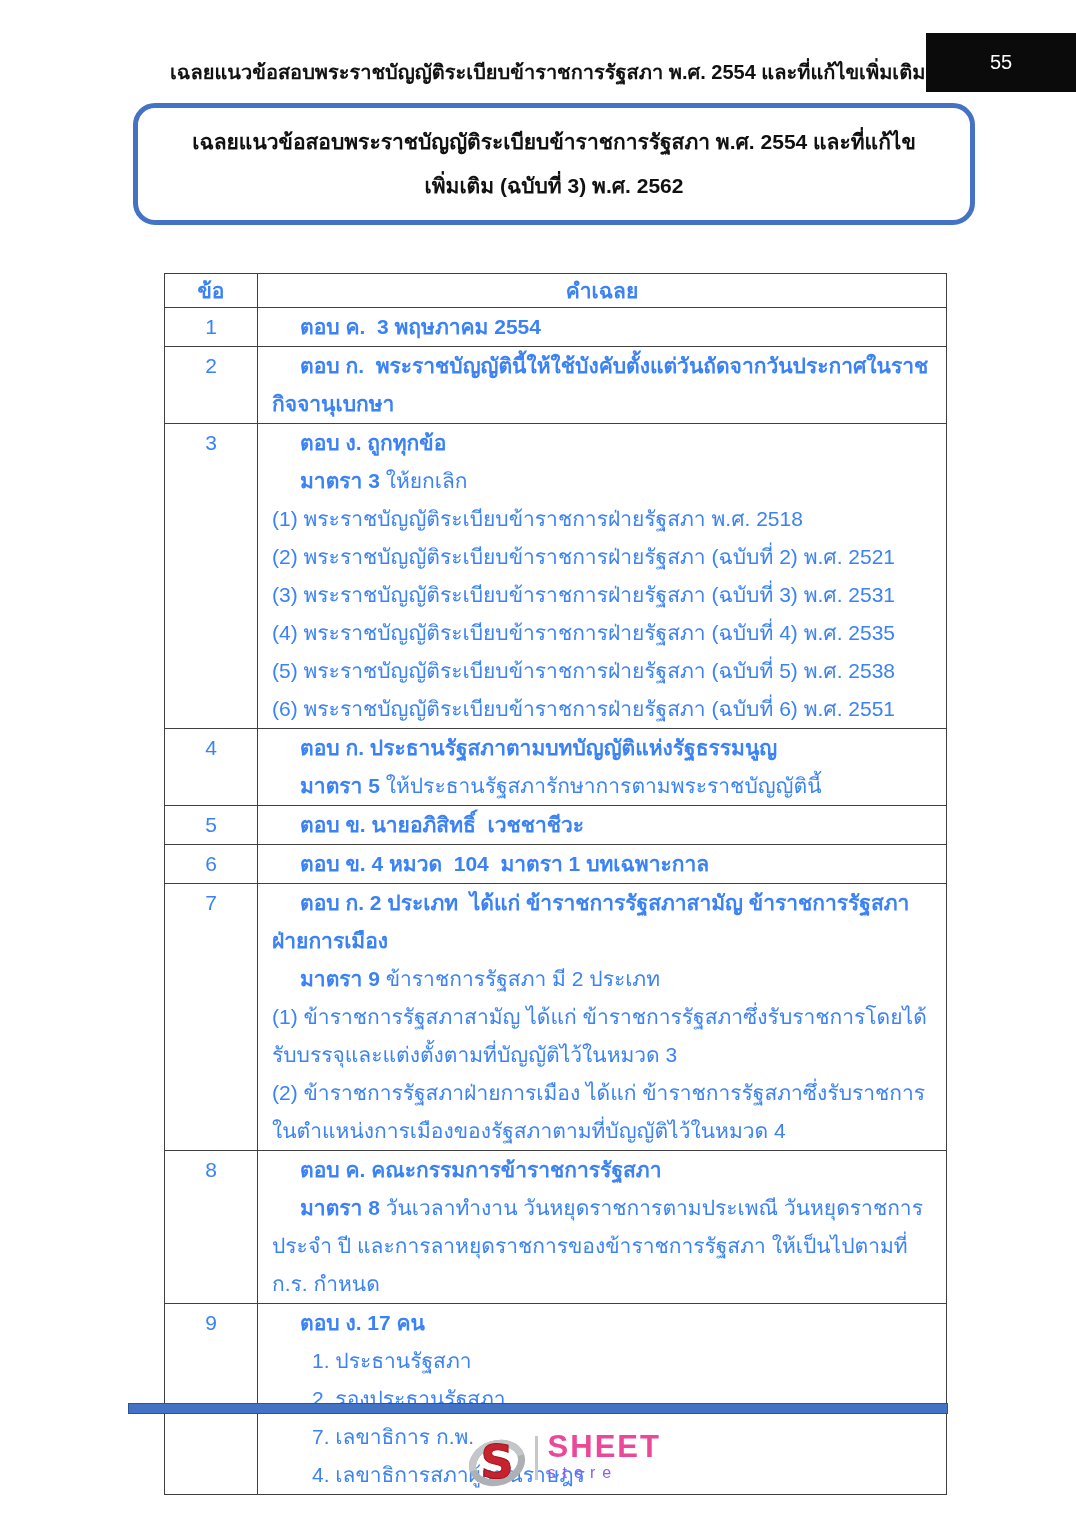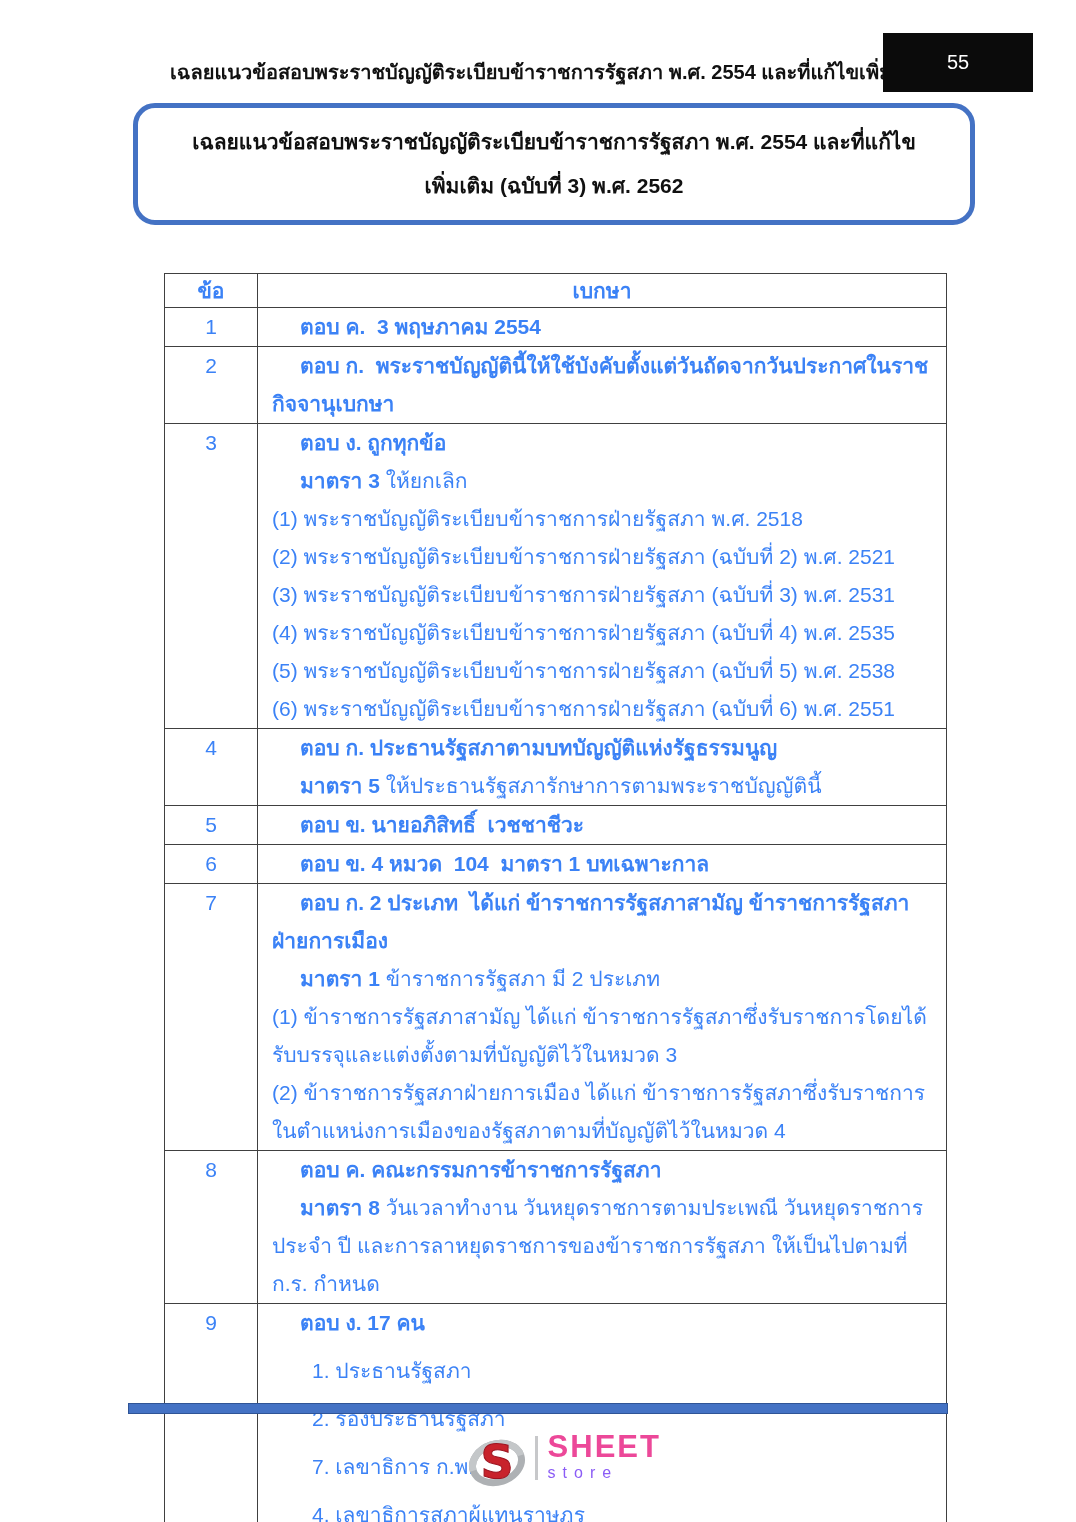--- a/index.html
+++ b/index.html
@@ -13,21 +13,21 @@
     overflow:hidden;
   }
 
   
   .header-title {
     position:absolute; left:170px; top:56px; width:740px;
     text-align:center; font-size:20px; font-weight:600; color:#111;
     white-space:nowrap;
   }
   .page-num-box {
-    position:absolute; left:883px; top:33px; width:150px; height:59px;
+    position:absolute; left:926px; top:33px; width:150px; height:59px;
     background:#0b0b0b; color:#ffffff;
     display:flex; align-items:center; justify-content:center;
     font-size:20px;
   }
 
   
   .title-box {
     position:absolute; left:133px; top:103px; width:842px; height:122px;
     border:5px solid #4472C4; border-radius:22px;
     display:flex; align-items:center; justify-content:center;
@@ -47,21 +47,21 @@
     vertical-align:top;
   }
   .answer-table th {
     height:34px; font-weight:bold; text-align:center;
     vertical-align:middle; font-size:21px;
   }
   .answer-table col.c-no { width:93px; }
   td.no-cell { text-align:center; line-height:38px; }
   td.ans-cell { padding:0 14px; }
   .ans-cell .line { line-height:38px; white-space:pre-wrap; }
-  .ans-cell .line.indent { padding-left:40px;margin-top:10px; }
+  .ans-cell .line.indent { padding-left:40px; }
   .ans-cell .b { font-weight:bold;margin-left:28px; }
 
   
   .footer-bar {
     position:absolute; left:128px; top:1403px; width:820px; height:11px;
     background:#4472C4; border:1.5px solid #2F5496;
   }
   .brand {
     position:absolute; left:0; top:1430px; width:1076px;
     display:flex; justify-content:center; align-items:flex-start;
@@ -96,21 +96,21 @@
   </div>
 
   <table class="answer-table">
     <colgroup>
         <col class="c-no">
         <col>
       </colgroup>
     <thead>
       <tr>
         <th>ข้อ</th>
-        <th>เบกษา</th>
+        <th>คำเฉลย</th>
       </tr>
     </thead>
     <tbody>
         <tr>
           <td class="no-cell">1</td>
           <td class="ans-cell">
             <div class="line"><span class="b">ตอบ ค.  3 พฤษภาคม 2554</span></div>
           </td>
         </tr>
         <tr>
@@ -148,21 +148,21 @@
         <tr>
           <td class="no-cell">6</td>
           <td class="ans-cell">
             <div class="line"><span class="b">ตอบ ข. 4 หมวด  104  มาตรา 1 บทเฉพาะกาล</span></div>
           </td>
         </tr>
         <tr>
           <td class="no-cell">7</td>
           <td class="ans-cell">
             <div class="line"><span class="b">ตอบ ก. 2 ประเภท  ได้แก่ ข้าราชการรัฐสภาสามัญ ข้าราชการรัฐสภาฝ่ายการเมือง</span></div>
-            <div class="line"><span class="b">มาตรา 1</span><span> ข้าราชการรัฐสภา มี 2 ประเภท</span></div>
+            <div class="line"><span class="b">มาตรา 9</span><span> ข้าราชการรัฐสภา มี 2 ประเภท</span></div>
             <div class="line"><span>(1) ข้าราชการรัฐสภาสามัญ ได้แก่ ข้าราชการรัฐสภาซึ่งรับราชการโดยได้รับบรรจุและแต่งตั้งตามที่บัญญัติไว้ในหมวด 3</span></div>
             <div class="line"><span>(2) ข้าราชการรัฐสภาฝ่ายการเมือง ได้แก่ ข้าราชการรัฐสภาซึ่งรับราชการในตำแหน่งการเมืองของรัฐสภาตามที่บัญญัติไว้ในหมวด 4</span></div>
           </td>
         </tr>
         <tr>
           <td class="no-cell">8</td>
           <td class="ans-cell">
             <div class="line"><span class="b">ตอบ ค. คณะกรรมการข้าราชการรัฐสภา</span></div>
             <div class="line"><span class="b">มาตรา 8</span><span> วันเวลาทำงาน วันหยุดราชการตามประเพณี วันหยุดราชการประจำ ปี และการลาหยุดราชการของข้าราชการรัฐสภา ให้เป็นไปตามที่ ก.ร. กำหนด</span></div>
           </td>

